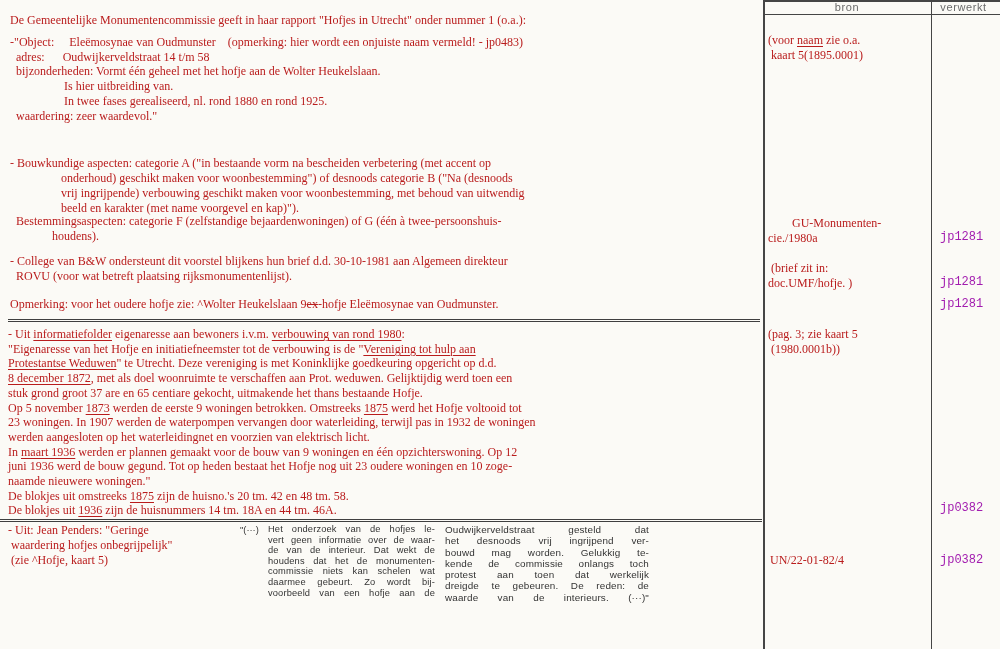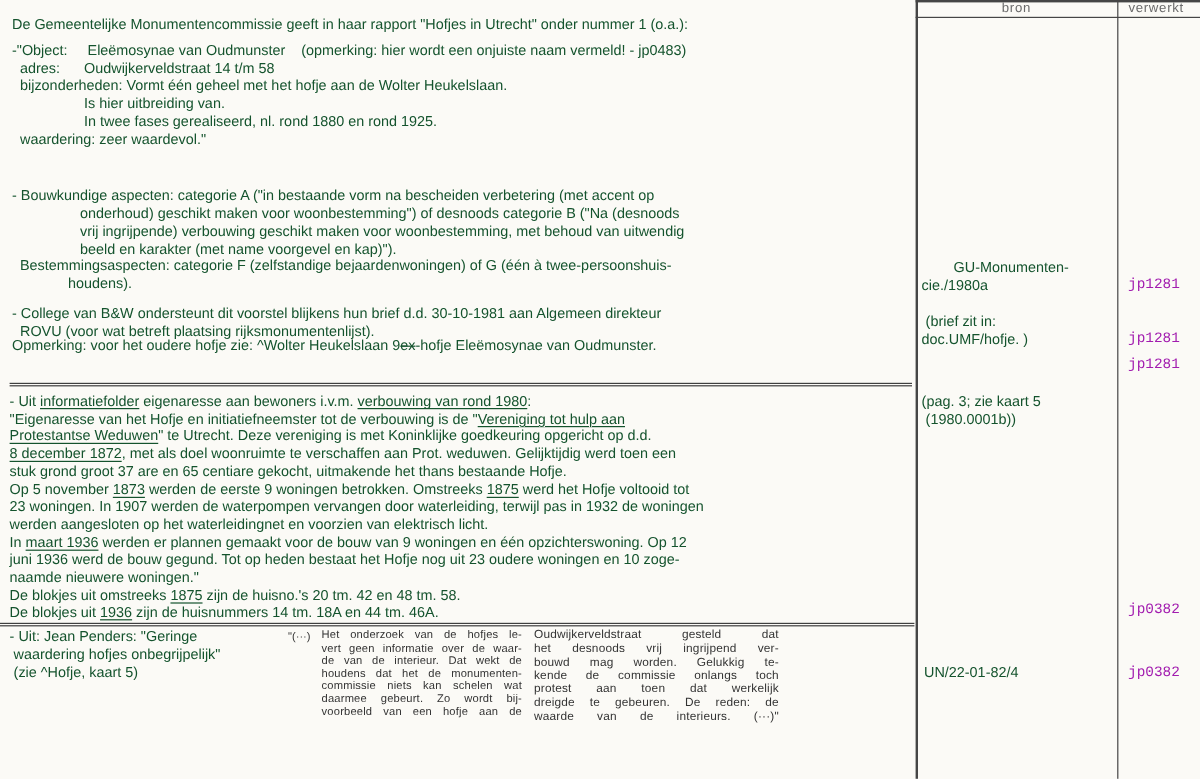--- a/index.html
+++ b/index.html
@@ -1,20 +1,20 @@
 <!DOCTYPE html>
 <html><head>
 <meta charset="utf-8">
 <style>
   html,body{margin:0;padding:0;}
   body{width:1000px;height:649px;overflow:hidden;background:#fbfaf6;}
   .page{position:relative;width:1000px;height:649px;background:#fbfaf6;border-radius:26px;}
   
-  .tw{position:absolute;font-family:Liberation Sans, sans-serif;
-      font-size:12px;line-height:14.7px;color:#14532d;white-space:pre;}
+  .tw{position:absolute;font-family:Liberation Serif, serif;
+      font-size:12px;line-height:14.7px;color:#b91c1c;white-space:pre;}
   .tw.lh15{line-height:15px;}
   .tw .tl{white-space:pre;}
   .u{text-decoration:underline;text-underline-offset:2px;text-decoration-thickness:1px;}
   .s{text-decoration:line-through;text-decoration-thickness:1.4px;}
   
   .np{position:absolute;font-family:"Liberation Sans","DejaVu Sans",sans-serif;
       color:#333;letter-spacing:0.15px;}
   .np .tl{text-align:justify;text-align-last:justify;white-space:normal;}
   .np.c1{font-size:9.3px;line-height:10.6px;}
   .np.c2{font-size:9.9px;line-height:11.3px;}
@@ -35,21 +35,21 @@
       font-size:11px;color:#6b6b6b;text-align:center;letter-spacing:0.6px;}
   .collabel.bron{left:763px;width:168px;}
   .collabel.verwerkt{left:931px;width:65px;}
   
   #blk-a1{left:10px;top:13px;}
   #blk-a2{left:10px;top:35px;}
   #blk-b{left:10px;top:126px;}
   #blk-c{left:10px;top:156px;}
   #blk-d{left:10px;top:214px;}
   #blk-e{left:10px;top:254px;}
-  #blk-f{left:10px;top:281px;}
+  #blk-f{left:10px;top:297px;}
   #blk-folder{left:8px;top:327px;}
   #blk-penders{left:8px;top:523px;}
   #note1{left:768px;top:33px;}
   #note2{left:768px;top:216px;}
   #note3{left:768px;top:261px;}
   #note4{left:768px;top:327px;}
   #note5{left:768px;top:483px;}
   #note6{left:770px;top:553px;}
   .vmark{position:absolute;left:940px;font-family:"Liberation Mono","DejaVu Sans Mono",monospace;
       font-size:12px;color:#a21caf;}
@@ -96,20 +96,21 @@
   <div class="np c2" id="np-col2">
       <div class="tl"><span>Oudwijkerveldstraat gesteld dat</span></div>
       <div class="tl"><span>het desnoods vrij ingrijpend ver-</span></div>
       <div class="tl"><span>bouwd mag worden. Gelukkig te-</span></div>
       <div class="tl"><span>kende de commissie onlangs toch</span></div>
       <div class="tl"><span>protest aan toen dat werkelijk</span></div>
       <div class="tl"><span>dreigde te gebeuren. De reden: de</span></div>
       <div class="tl"><span>waarde van de interieurs. (···)"</span></div>
     </div>
 
+  <div class="tw" id="note1"><div class="tl"><span>(voor </span><span class="u">naam</span><span> zie o.a.</span></div><div class="tl"><span> kaart 5(1895.0001)</span></div></div>
   <div class="tw" id="note2"><div class="tl"><span>        GU-Monumenten-</span></div><div class="tl"><span>cie./1980a</span></div></div>
   <div class="tw" id="note3"><div class="tl"><span> (brief zit in:</span></div><div class="tl"><span>doc.UMF/hofje. )</span></div></div>
   <div class="tw" id="note4"><div class="tl"><span>(pag. 3; zie kaart 5</span></div><div class="tl"><span> (1980.0001b))</span></div></div>
   <div class="tw" id="note6"><div class="tl"><span>UN/22-01-82/4</span></div></div>
 
   <div class="vmark" id="vm1">jp1281</div>
   <div class="vmark" id="vm2">jp1281</div>
   <div class="vmark" id="vm3">jp1281</div>
   <div class="vmark" id="vm4">jp0382</div>
   <div class="vmark" id="vm5">jp0382</div>

